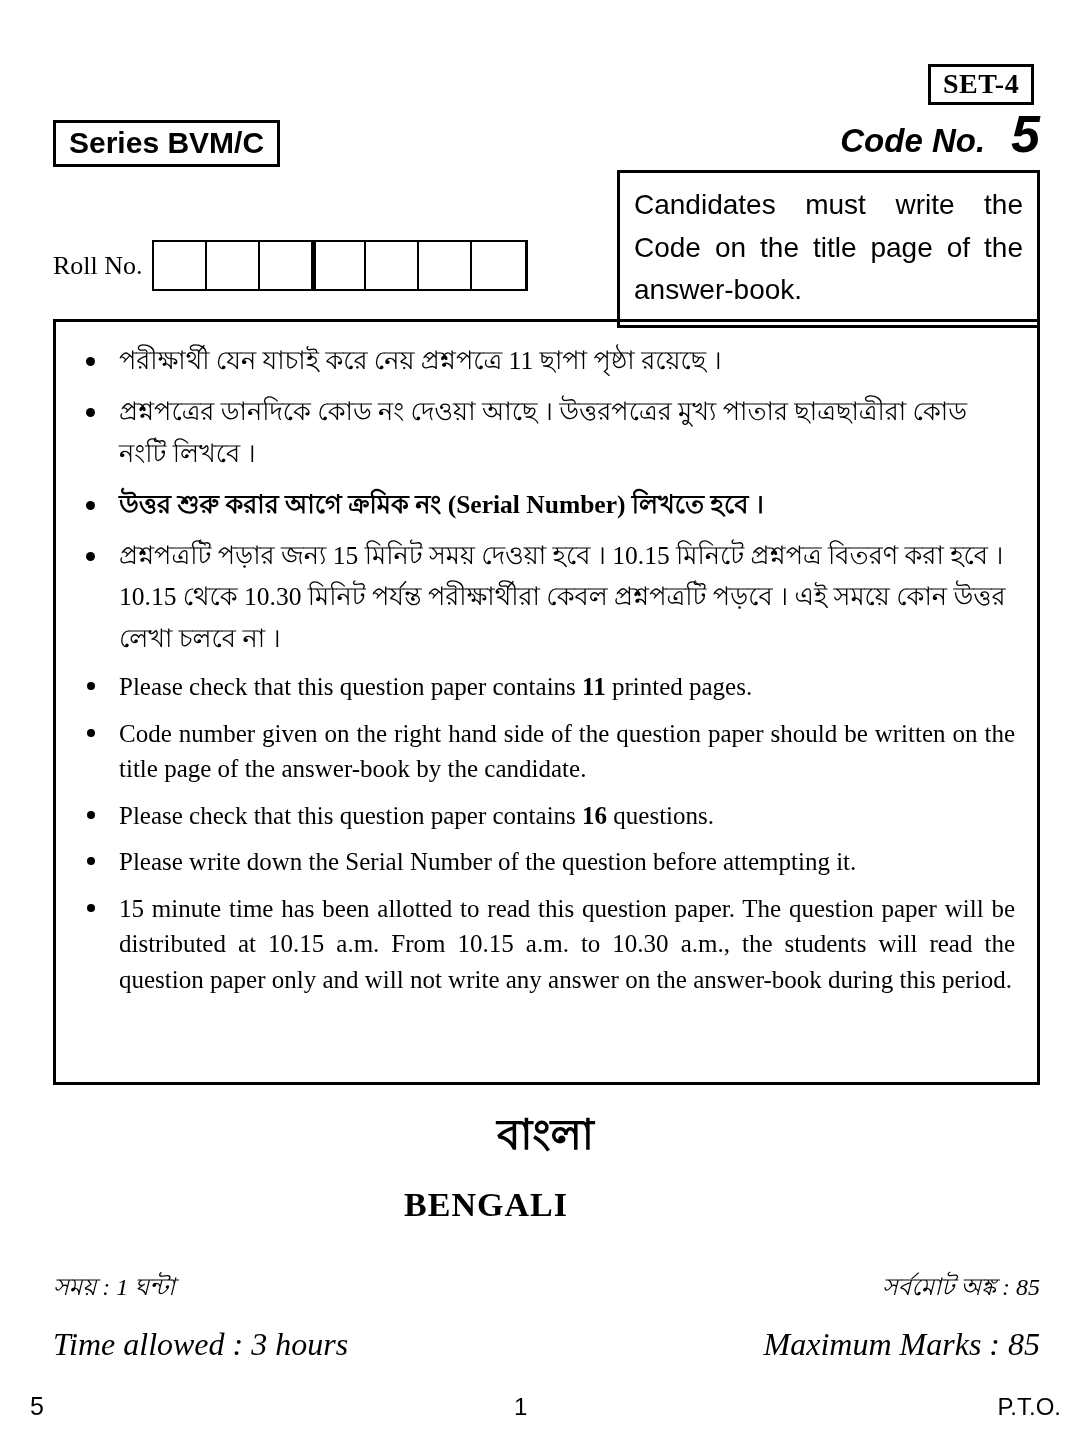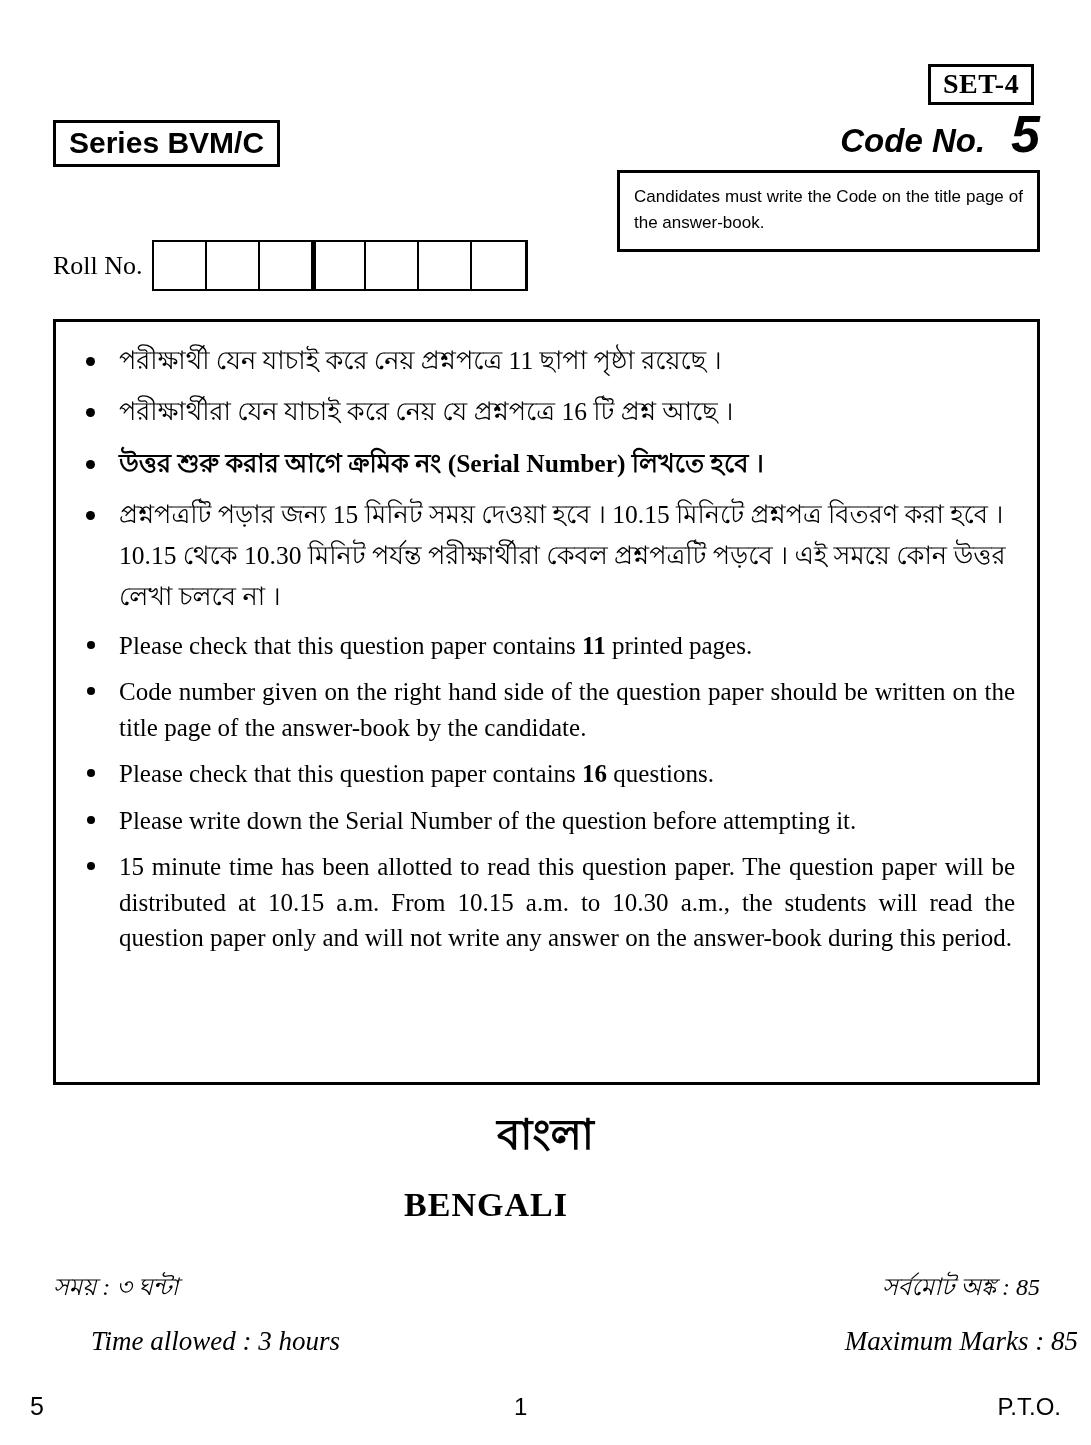--- a/index.html
+++ b/index.html
@@ -64,21 +64,21 @@
   
   #candidates-note {
     position: absolute;
     left: 617px;
     top: 170px;
     width: 423px;
     box-sizing: border-box;
     border: 3px solid #000;
     padding: 11px 14px 13px 14px;
     font-family: "Liberation Sans", sans-serif;
-    font-size: 17px;
+    font-size: 28px;
     line-height: 1.52;
     text-align: justify;
     text-justify: inter-word;
   }
 
   
   #roll-no-row {
     position: absolute;
     left: 53px;
     top: 240px;
@@ -192,21 +192,21 @@
   .meta-row {
     position: absolute;
     left: 53px;
     width: 987px;
     display: flex;
     justify-content: space-between;
     font-style: italic;
     font-family: "Liberation Serif", serif;
   }
   #meta-bn { top: 1268px; font-size: 24px; }
-  #meta-en { top: 1326px; font-size: 27px; margin-left: 38px; }
+  #meta-en { top: 1326px; font-size: 32px; }
 
   
   #footer {
     position: absolute;
     left: 30px;
     top: 1392px;
     width: 1031px;
     display: flex;
     justify-content: space-between;
     align-items: baseline;
@@ -239,38 +239,38 @@
     <div class="roll-cell thick-left"></div>
     <div class="roll-cell"></div>
     <div class="roll-cell"></div>
     <div class="roll-cell"></div>
   </div>
 </div>
 
 <div id="instructions-box">
   <ul class="instr-list">
     <li class="bn-item">পরীক্ষার্থী যেন যাচাই করে নেয় প্রশ্নপত্রে 11 ছাপা পৃষ্ঠা রয়েছে ।</li>
-    <li class="bn-item">পরীক্ষার্থীরা যেন যাচাই করে নেয় যে প্রশ্নপত্রে 16 টি প্রশ্ন আছে ।</li>
+    <li class="bn-item">প্রশ্নপত্রের ডানদিকে কোড নং দেওয়া আছে । উত্তরপত্রের মুখ্য পাতার ছাত্রছাত্রীরা কোড নংটি লিখবে ।</li>
     <li class="bn-item bold">উত্তর শুরু করার আগে ক্রমিক নং (Serial Number) লিখতে হবে ।</li>
     <li class="bn-item">প্রশ্নপত্রটি পড়ার জন্য 15 মিনিট সময় দেওয়া হবে ।   10.15 মিনিটে প্রশ্নপত্র বিতরণ করা হবে ।   10.15 থেকে 10.30 মিনিট পর্যন্ত পরীক্ষার্থীরা কেবল প্রশ্নপত্রটি পড়বে । এই সময়ে কোন উত্তর লেখা চলবে না ।</li>
   </ul>
   <ul class="instr-list">
     <li class="en-item"><span style="font-weight: normal;">Please check that this question paper contains </span><span style="font-weight: bold;">11</span><span style="font-weight: normal;"> printed pages.</span></li>
     <li class="en-item"><span style="font-weight: normal;">Code number given on the right hand side of the question paper should be written on the title page of the answer-book by the candidate.</span></li>
     <li class="en-item"><span style="font-weight: normal;">Please check that this question paper contains </span><span style="font-weight: bold;">16</span><span style="font-weight: normal;"> questions.</span></li>
     <li class="en-item"><span style="font-weight: normal;">Please write down the Serial Number of the question before attempting it</span><span style="font-weight: normal;">.</span></li>
     <li class="en-item"><span style="font-weight: normal;">15 minute time has been allotted to read this question paper. The question paper will be distributed at 10.15 a.m. From 10.15 a.m. to 10.30 a.m., the students will read the question paper only and will not write any answer on the answer-book during this period.</span></li>
   </ul>
 </div>
 
 <div id="subject-bn">বাংলা</div>
 <div id="subject-en">BENGALI</div>
 
 <div class="meta-row" id="meta-bn">
-  <span>সময় : ৩ ঘন্টা</span>
+  <span>সময় : 1 ঘন্টা</span>
   <span>সর্বমোট অঙ্ক : 85</span>
 </div>
 <div class="meta-row" id="meta-en">
   <span>Time allowed : 3 hours</span>
   <span>Maximum Marks : 85</span>
 </div>
 
 <div id="footer">
   <span id="footer-code">5</span>
   <span id="footer-page-num">1</span>

